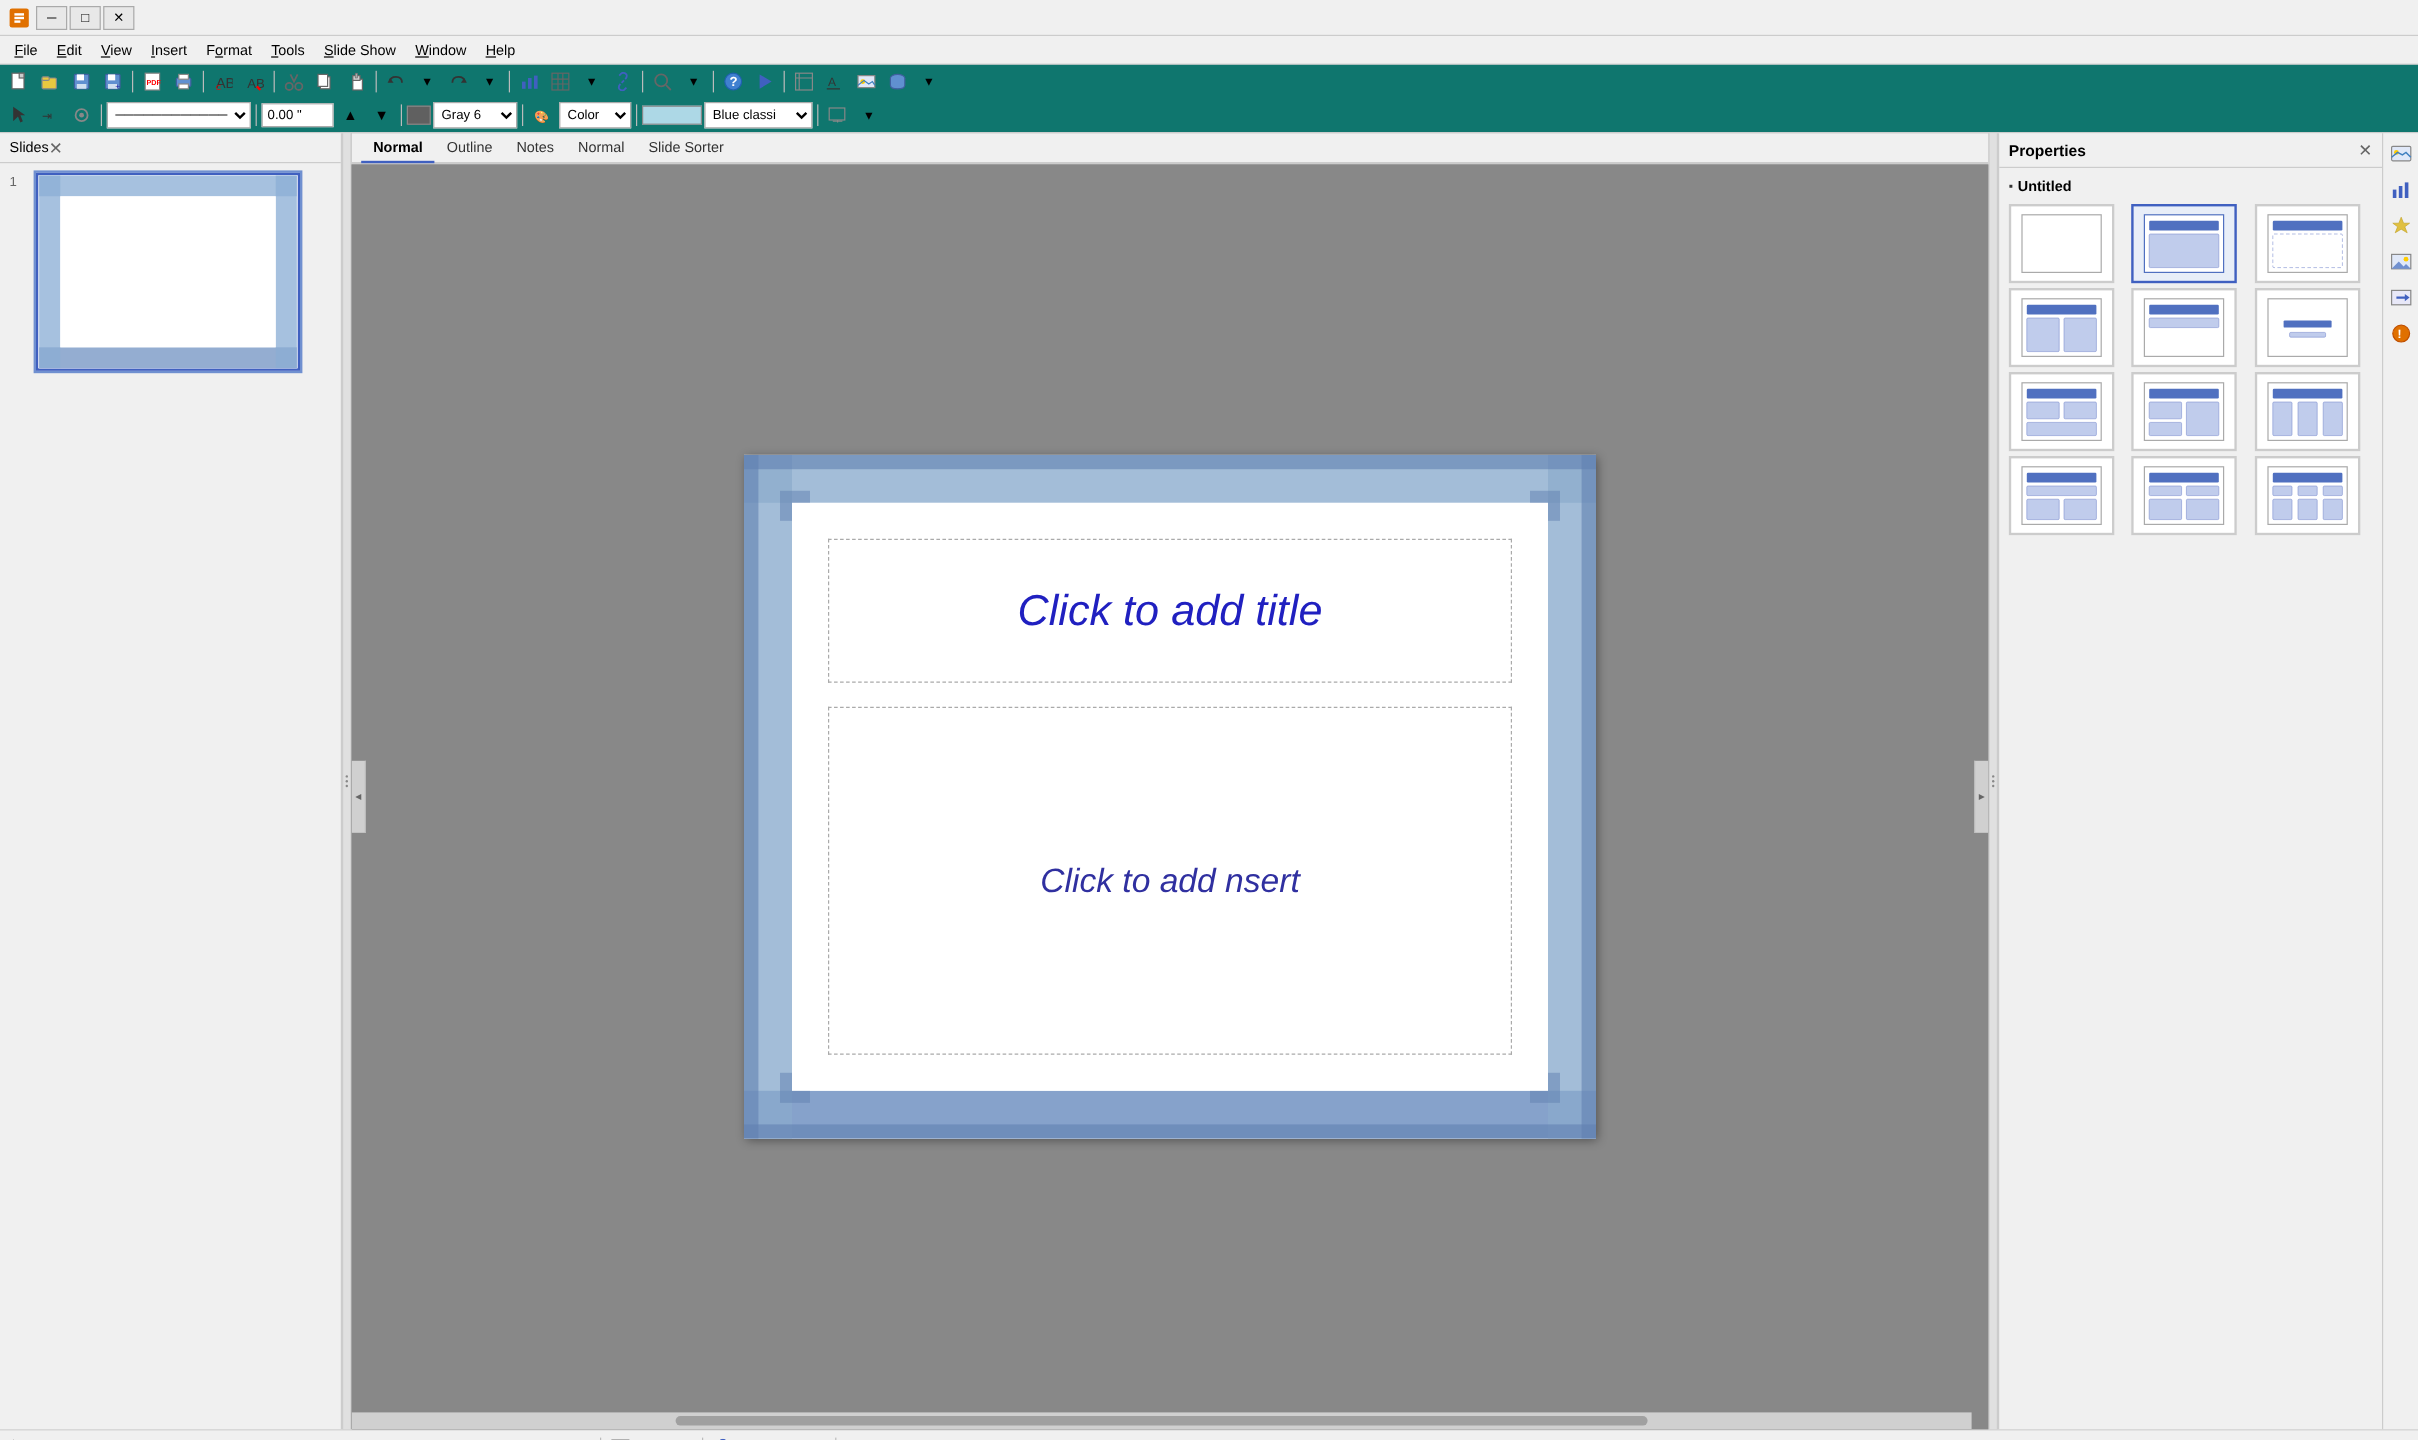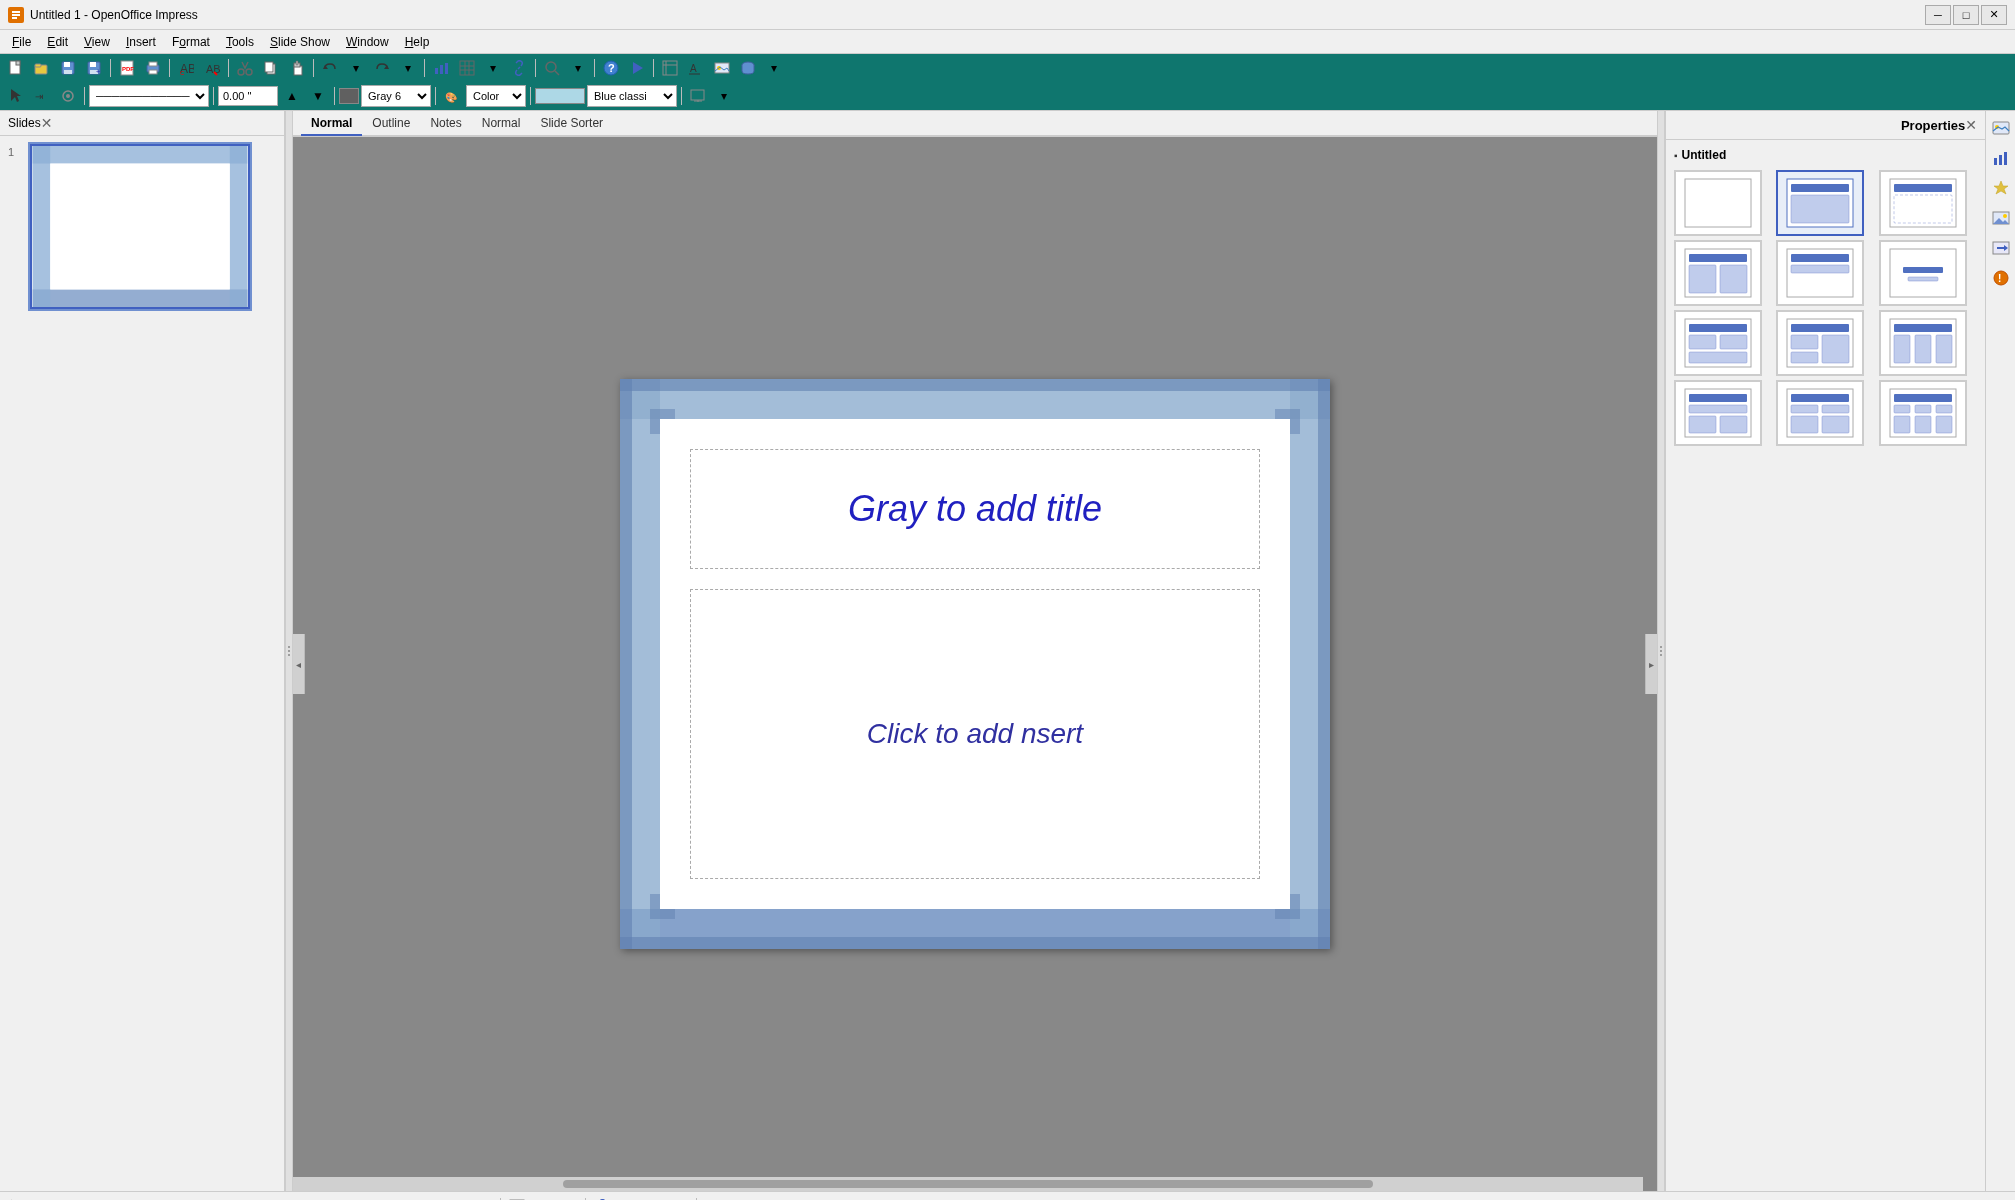--- a/index.html
+++ b/index.html
@@ -226,21 +226,21 @@
     #properties-panel {
       width: 320px;
       background: #f0f0f0;
       border-left: 1px solid #ccc;
       display: flex;
       flex-direction: column;
     }
     #properties-header {
       display: flex;
       align-items: center;
-      justify-content: flex-end;
+      justify-content: space-between;
       padding: 6px 8px;
       border-bottom: 1px solid #ccc;
     }
     #properties-header .panel-title { font-size: 13px; font-weight: bold; }
     #properties-header .close-panel { cursor: pointer; font-size: 14px; color: #666; }
 
     
     #layouts-section {
       padding: 8px;
     }
@@ -339,21 +339,20 @@
 
 <div id="title-bar">
   <div class="app-icon">
     <svg width="14" height="14" viewBox="0 0 14 14">
       <rect x="1" y="1" width="12" height="12" fill="#e07000" rx="1"></rect>
       <rect x="3" y="3" width="8" height="2" fill="white"></rect>
       <rect x="3" y="6" width="8" height="2" fill="white"></rect>
       <rect x="3" y="9" width="5" height="2" fill="white"></rect>
     </svg>
   </div>
-  <span class="title-text">Untitled 1 - OpenOffice Impress</span>
   <div class="window-controls">
     <button class="win-btn">─</button>
     <button class="win-btn">□</button>
     <button class="win-btn close-btn">✕</button>
   </div>
 </div>
 
 <div id="menu-bar">
   <div class="menu-item"><u>F</u>ile</div>
   <div class="menu-item"><u>E</u>dit</div>
@@ -676,21 +675,21 @@
 
           <rect x="0" y="0" width="710" height="12" fill="#6080b0" opacity="0.6"></rect>
           <rect x="0" y="558" width="710" height="12" fill="#6080b0" opacity="0.6"></rect>
           <rect x="0" y="0" width="12" height="570" fill="#6080b0" opacity="0.6"></rect>
           <rect x="698" y="0" width="12" height="570" fill="#6080b0" opacity="0.6"></rect>
         </svg>
 
         <div style="position:absolute;top:50px;left:50px;right:50px;bottom:50px;">
 
           <div class="title-placeholder">
-            <span class="title-placeholder-text">Gray to add title</span>
+            <span class="title-placeholder-text">Click to add title</span>
           </div>
 
           <div class="content-placeholder">
             <span class="content-placeholder-text">Click to add nsert</span>
           </div>
         </div>
       </div>
 
       <div style="position:absolute;bottom:0;left:0;right:14px;height:14px;background:#d0d0d0;display:flex;align-items:center;">
         <div style="margin-left:20%;width:60%;height:8px;background:#a0a0a0;border-radius:4px;"></div>

